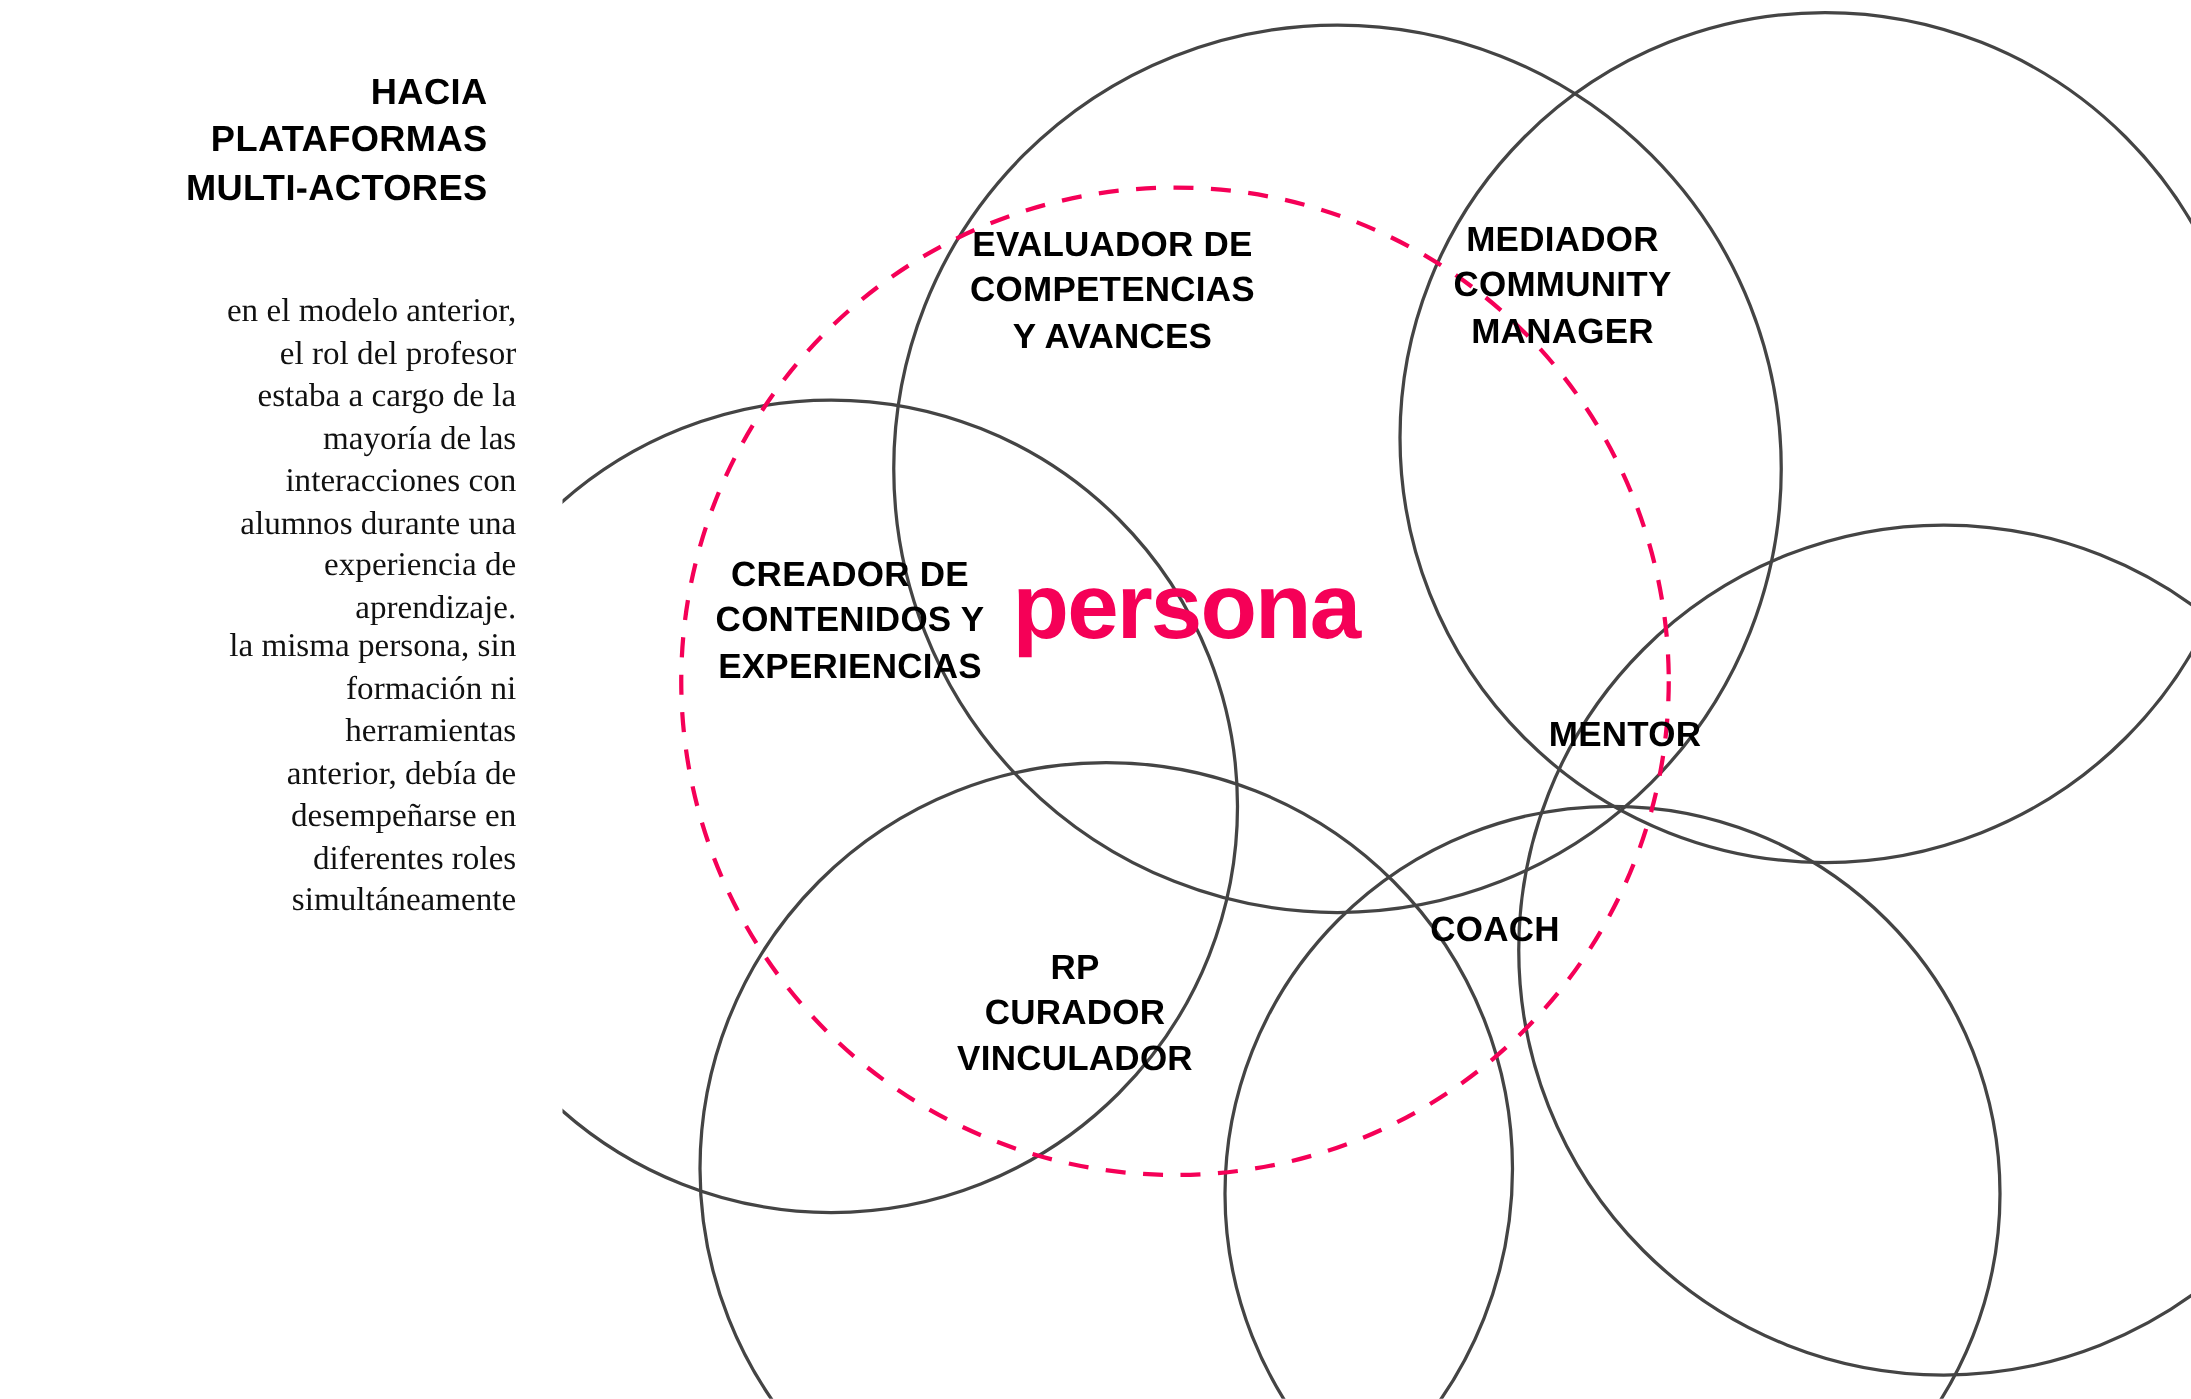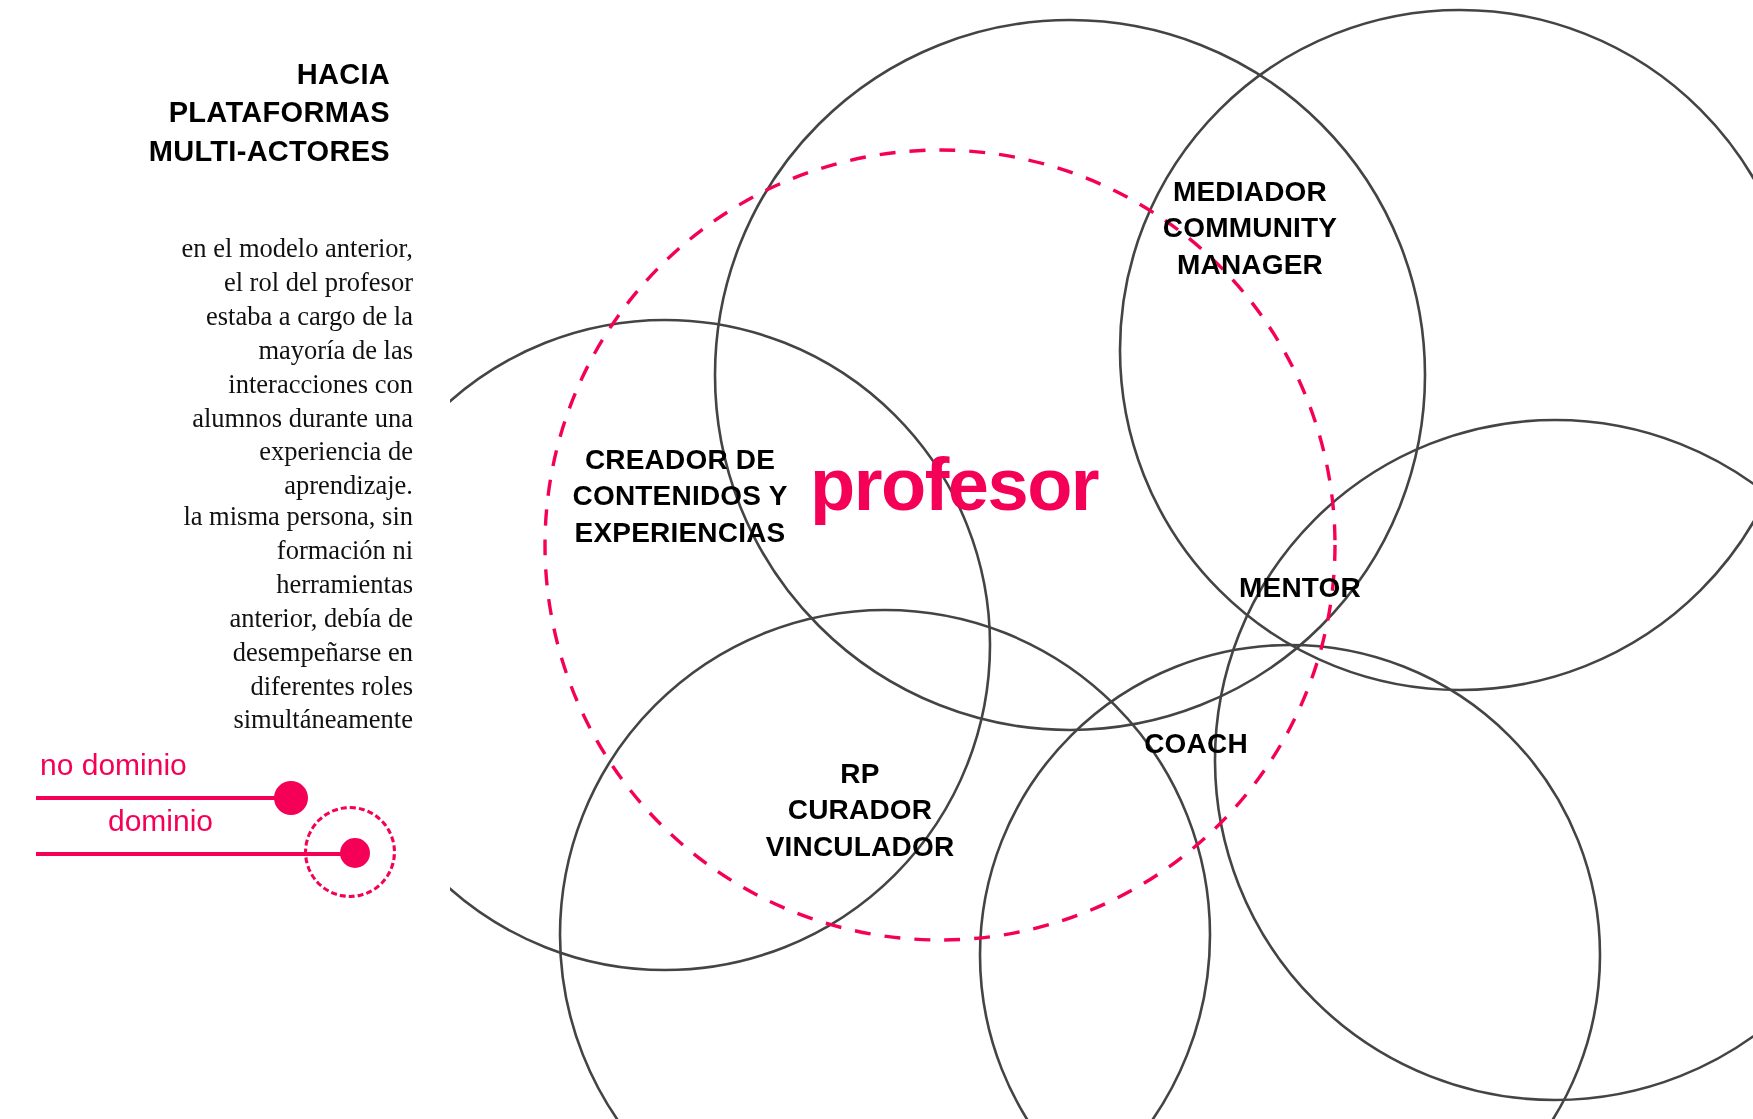--- a/index.html
+++ b/index.html
@@ -167,64 +167,51 @@
 aprendizaje.</div>
 
   <div class="panel-para" id="panel-para-2">la misma persona, sin
 formación ni
 herramientas
 anterior, debía de
 desempeñarse en
 diferentes roles
 simultáneamente</div>
 
-  <div id="legend">
-
-    <div class="legend-row">
-      <div class="legend-label" id="legend-label-nodominio">no dominio</div>
-      <div class="legend-line" id="legend-line-1"></div>
-      <div class="legend-dot" id="legend-dot-1"></div>
-    </div>
-
-    <div class="legend-row">
-      <div class="legend-label" id="legend-label-dominio">dominio</div>
-      <div class="legend-line" id="legend-line-2"></div>
-      <div class="legend-dashed-circle" id="legend-dashed-1"></div>
-      <div class="legend-dot small" id="legend-dot-2"></div>
-    </div>
-
-  </div>
 </div>
 
 <div id="diagram">
 
   <svg width="1303" height="1119" viewBox="0 0 1303 1119">
     <g fill="none" stroke="#444444" stroke-width="2.6">
       <circle cx="620" cy="375" r="355"></circle>
       <circle cx="1010" cy="350" r="340"></circle>
       <circle cx="215" cy="645" r="325"></circle>
       <circle cx="435" cy="935" r="325"></circle>
       <circle cx="1105" cy="760" r="340"></circle>
       <circle cx="840" cy="955" r="310"></circle>
     </g>
     <circle cx="490" cy="545" r="395" fill="none" stroke="#F50057" stroke-width="3.4" stroke-dasharray="16 14" stroke-linecap="butt"></circle>
   </svg>
 
+  <div class="role-label" id="label-evaluador">EVALUADOR DE
+COMPETENCIAS
+Y AVANCES</div>
 
   <div class="role-label" id="label-mediador">MEDIADOR
 COMMUNITY
 MANAGER</div>
 
   <div class="role-label" id="label-creador">CREADOR DE
 CONTENIDOS Y
 EXPERIENCIAS</div>
 
   <div class="role-label" id="label-rp">RP
 CURADOR
 VINCULADOR</div>
 
   <div class="role-label" id="label-mentor">MENTOR</div>
 
   <div class="role-label" id="label-coach">COACH</div>
 
-  <div id="profesor-word">profesor</div>
+  <div id="profesor-word">persona</div>
 
 </div>
 
 </body></html>

